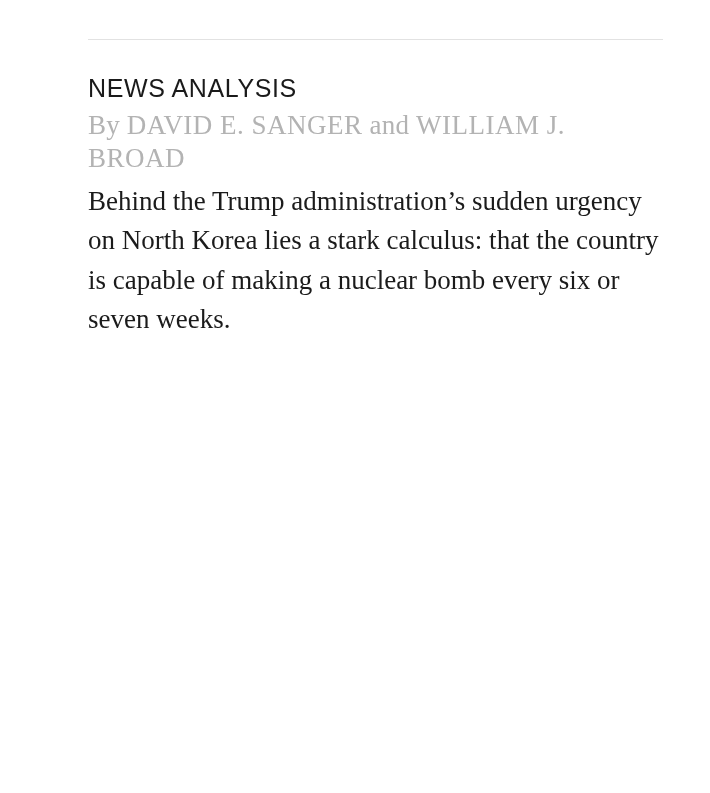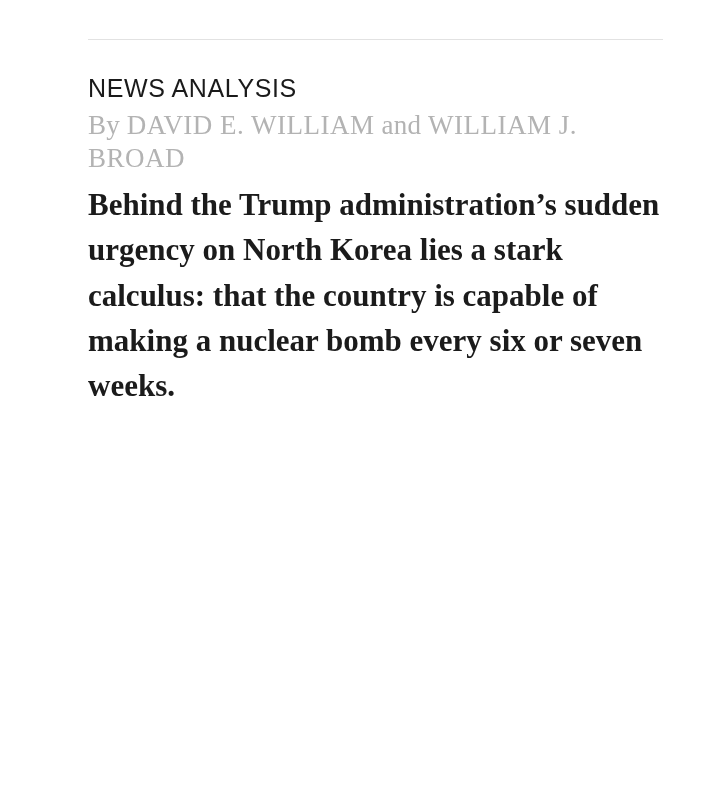--- a/index.html
+++ b/index.html
@@ -65,39 +65,38 @@
   }
   .byline .by {
     font-variant: normal;
   }
   .byline .names {
     font-variant: small-caps;
     letter-spacing: 0.5px;
   }
   .summary {
     font-family: "Liberation Serif", serif;
-    font-size: 31px;
+    font-size: 27px;
     line-height: 1.46;
     color: #1b1b1b;
     margin: 0;
-    font-weight: bold;
   }
 </style>
 </head>
 <body>
 
 <div class="page">
 
   <div class="top-rule"></div>
 
   <div class="article">
 
     <div class="kicker">NEWS ANALYSIS</div>
 
 
     <div class="byline">
-      <span class="by">By </span><span class="names">DAVID E. WILLIAM</span><span class="by"> and </span><span class="names">WILLIAM J. BROAD</span>
+      <span class="by">By </span><span class="names">DAVID E. SANGER</span><span class="by"> and </span><span class="names">WILLIAM J. BROAD</span>
     </div>
 
     <p class="summary">Behind the Trump administration’s sudden urgency on North Korea lies a stark calculus: that the country is capable of making a nuclear bomb every six or seven weeks.</p>
 
   </div>
 </div>
 
 </body></html>

